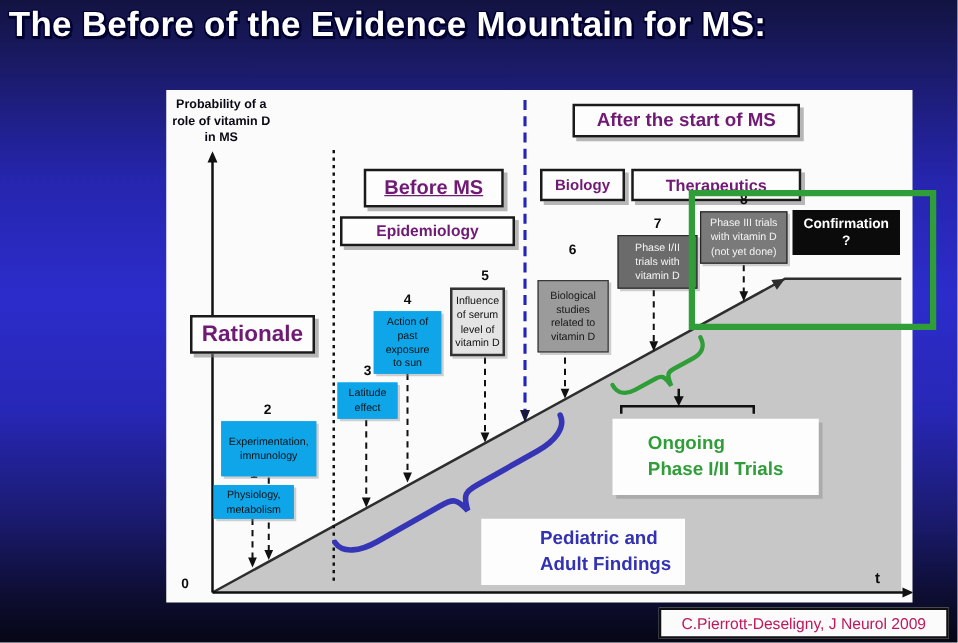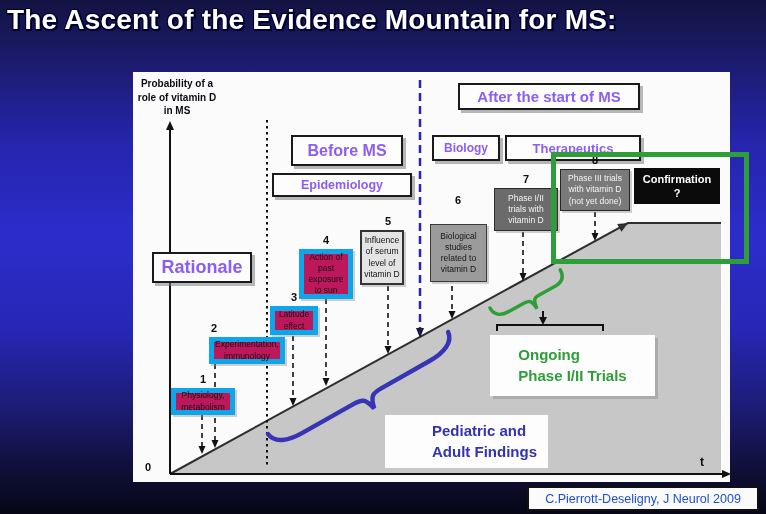--- a/index.html
+++ b/index.html
@@ -18,26 +18,26 @@
     text-shadow:2px 2px 0 #000030,-1px -1px 0 #000030,1px -1px 0 #000030,
                 -1px 1px 0 #000030,2px 0 0 #000030,0 2px 0 #000030;
   }
   #panel {
     position:absolute; left:133px; top:72px; width:597px; height:410px;
     background:#fbfbfb;
   }
   #panel svg { position:absolute; left:0; top:0; }
   .hbox {
     position:absolute; display:flex; align-items:center; justify-content:center;
-    background:#fdfdfd; border:2px solid #1a1a1a; color:#8b5cf6; font-weight:bold;
+    background:#fdfdfd; border:2px solid #1a1a1a; color:#701a75; font-weight:bold;
     box-shadow:3px 3px 0 rgba(125,125,125,0.55); text-align:right;
   }
   .sbox {
     position:absolute; display:flex; align-items:center; justify-content:center;
-    background:#be185d; border:5px solid #0ea5e9; color:#111;
+    background:#0ea5e9; border:5px solid #0ea5e9; color:#111;
     font-size:8.5px; line-height:1.3; text-align:center;
     box-shadow:2px 2px 0 rgba(140,140,140,0.4);
   }
   .num {
     position:absolute; width:30px; text-align:center;
     font-size:11px; font-weight:bold; color:#0c0c0c;
   }
   .ann {
     position:absolute; display:flex; align-items:center; justify-content:center;
     background:#fdfdfd; font-weight:bold; text-align:left; line-height:1.35;
@@ -50,27 +50,27 @@
   #origin { position:absolute; left:12px; top:389px; font-size:11px; font-weight:bold; color:#0c0c0c; }
   #tlab   { position:absolute; left:567px; top:383px; font-size:12px; font-weight:bold; color:#0c0c0c; }
   #green-rect {
     position:absolute; left:551px; top:152px; width:198px; height:112px;
     border:5px solid #2f9e38; z-index:6;
   }
   #citation {
     position:absolute; left:527px; top:486px; width:232px; height:25px;
     background:#fbfbfb; border:2px solid #101010; z-index:7;
     display:flex; align-items:center; justify-content:center;
-    font-size:12.5px; color:#1d4ed8;
+    font-size:12.5px; color:#be185d;
   }
 </style>
 </head>
 <body>
 
-<div id="title">The Ascent of the Evidence Mountain for MS:</div>
+<div id="title">The Before of the Evidence Mountain for MS:</div>
 
 <div id="panel">
 
   <svg width="597" height="410" viewBox="0 0 597 410">
 
     <path d="M37,402 L495,151 L588,151 L588,402 Z" fill="#c7c7c7"></path>
     <path d="M37,402 L495,151 L588,151" fill="none" stroke="#2e2e2e" stroke-width="2"></path>
     <polygon points="495,151 488.5,159.7 484.1,151.9" fill="#2e2e2e"></polygon>
 
     <line x1="37" y1="402" x2="591" y2="402" stroke="#111" stroke-width="2"></line>
@@ -111,33 +111,33 @@
     <polygon points="410,253 406,245 414,245" fill="#111"></polygon>
     <path d="M364,259 L364,253 L470,253 L470,259" stroke="#111" stroke-width="2" fill="none"></path>
   </svg>
 
   <div id="ylab" class="ml">Probability of a
 role of vitamin D
 in MS</div>
   <div id="origin">0</div>
   <div id="tlab">t</div>
 
-  <div class="hbox" style="left:158px;top:63px;width:112px;height:31px;font-size:16px;">Before MS</div>
+  <div class="hbox" style="left:158px;top:63px;width:112px;height:31px;font-size:16px;text-decoration:underline;">Before MS</div>
   <div class="hbox" style="left:325px;top:11px;width:182px;height:27px;font-size:15px;">After the start of MS</div>
   <div class="hbox" style="left:299px;top:63px;width:68px;height:26px;font-size:12px;">Biology</div>
   <div class="hbox" style="left:372px;top:63px;width:136px;height:26px;font-size:13px;">Therapeutics</div>
   <div class="hbox" style="left:139px;top:101px;width:140px;height:24px;font-size:12.5px;">Epidemiology</div>
   <div class="hbox" style="left:19px;top:180px;width:100px;height:31px;font-size:18px;">Rationale</div>
 
   <div class="num" style="left:55px;top:301px;">1</div>
   <div class="sbox ml" style="left:38px;top:316px;width:64px;height:27px;">Physiology,
 metabolism</div>
 
   <div class="num" style="left:66px;top:250px;">2</div>
-  <div class="sbox ml" style="left:44px;top:265px;width:76px;height:27px;margin-left:32px;">Experimentation,
+  <div class="sbox ml" style="left:44px;top:265px;width:76px;height:44px;">Experimentation,
 immunology</div>
 
   <div class="num" style="left:146px;top:219px;">3</div>
   <div class="sbox ml" style="left:137px;top:234px;width:48px;height:29px;">Latitude
 effect</div>
 
   <div class="num" style="left:178px;top:162px;">4</div>
   <div class="sbox ml" style="left:166px;top:177px;width:54px;height:50px;">Action of
 past
 exposure

